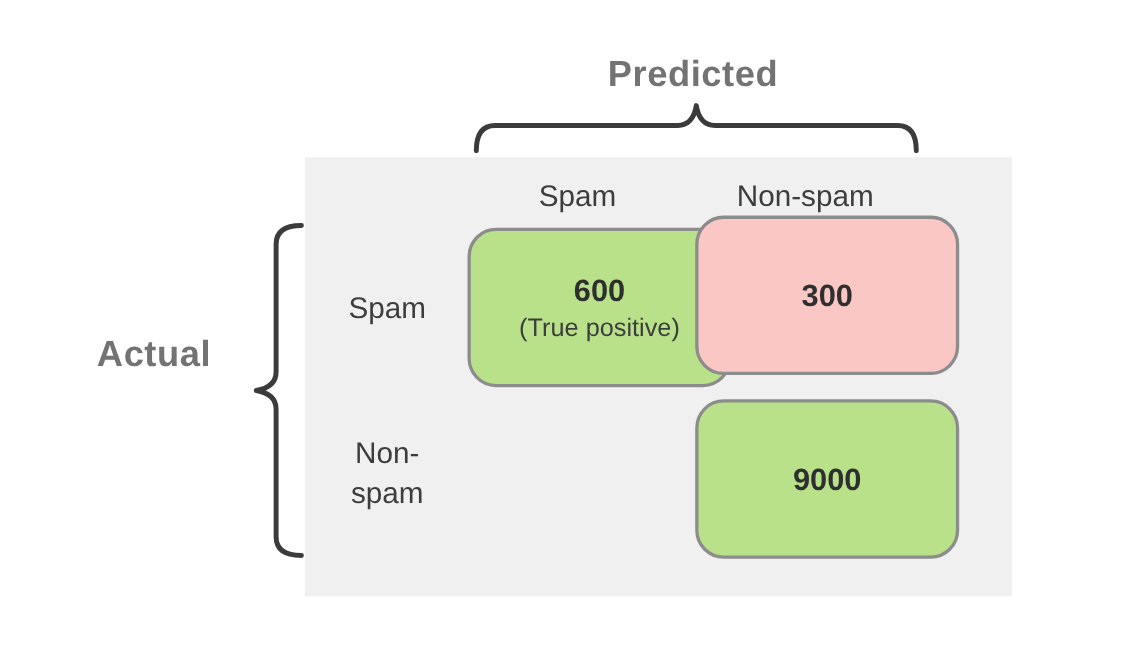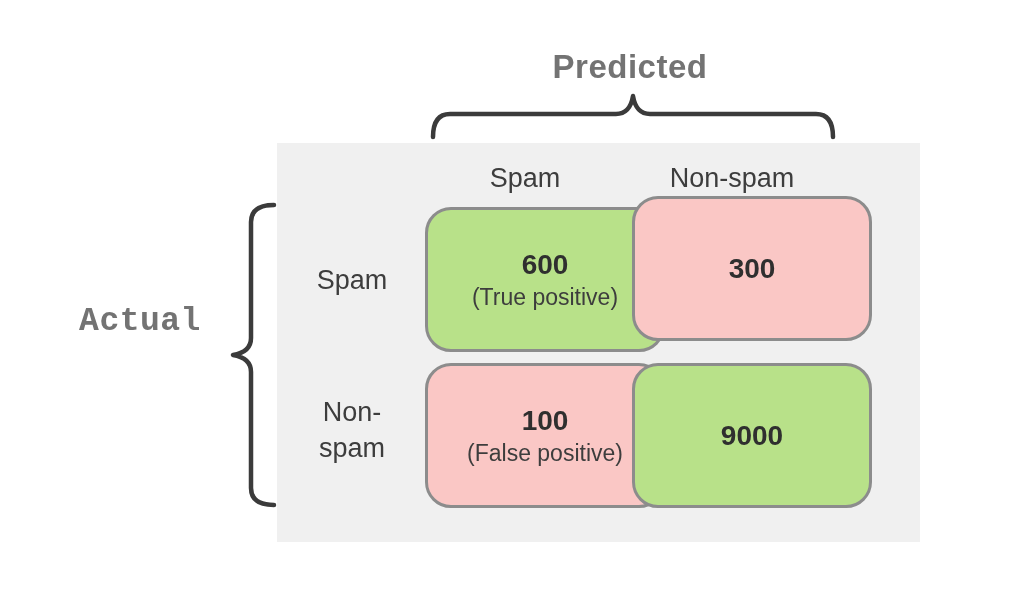--- a/index.html
+++ b/index.html
@@ -18,21 +18,21 @@
   .abs { position: absolute; }
 
   .axis-title {
     font-size: 33px;
     font-weight: 700;
     color: #737373;
     text-align: center;
     letter-spacing: 0.5px;
   }
   #predicted-title { left: 430px; top: 48px; width: 400px; }
-  #actual-title    { left: 58px;  top: 303px; width: 164px; font-family: Liberation Mono, monospace; }
+  #actual-title    { left: 58px;  top: 303px; width: 164px; }
 
   #top-brace  { left: 428px; top: 92px; }
   #left-brace { left: 229px; top: 200px; }
   .brace-stroke {
     fill: none;
     stroke: #3b3b3b;
     stroke-width: 4.5;
     stroke-linecap: round;
     stroke-linejoin: round;
   }
@@ -127,22 +127,18 @@
 
   <div class="abs cell green" id="cell-tp">
     <div class="cell-value">600</div>
     <div class="cell-label">(True positive)</div>
   </div>
 
   <div class="abs cell pink" id="cell-fn">
     <div class="cell-value">300</div>
   </div>
 
-  <div class="abs cell pink" id="cell-fp">
-    <div class="cell-value">100</div>
-    <div class="cell-label">(False positive)</div>
-  </div>
 
   <div class="abs cell green" id="cell-tn">
     <div class="cell-value">9000</div>
   </div>
 
 </div>
 
 </body></html>

